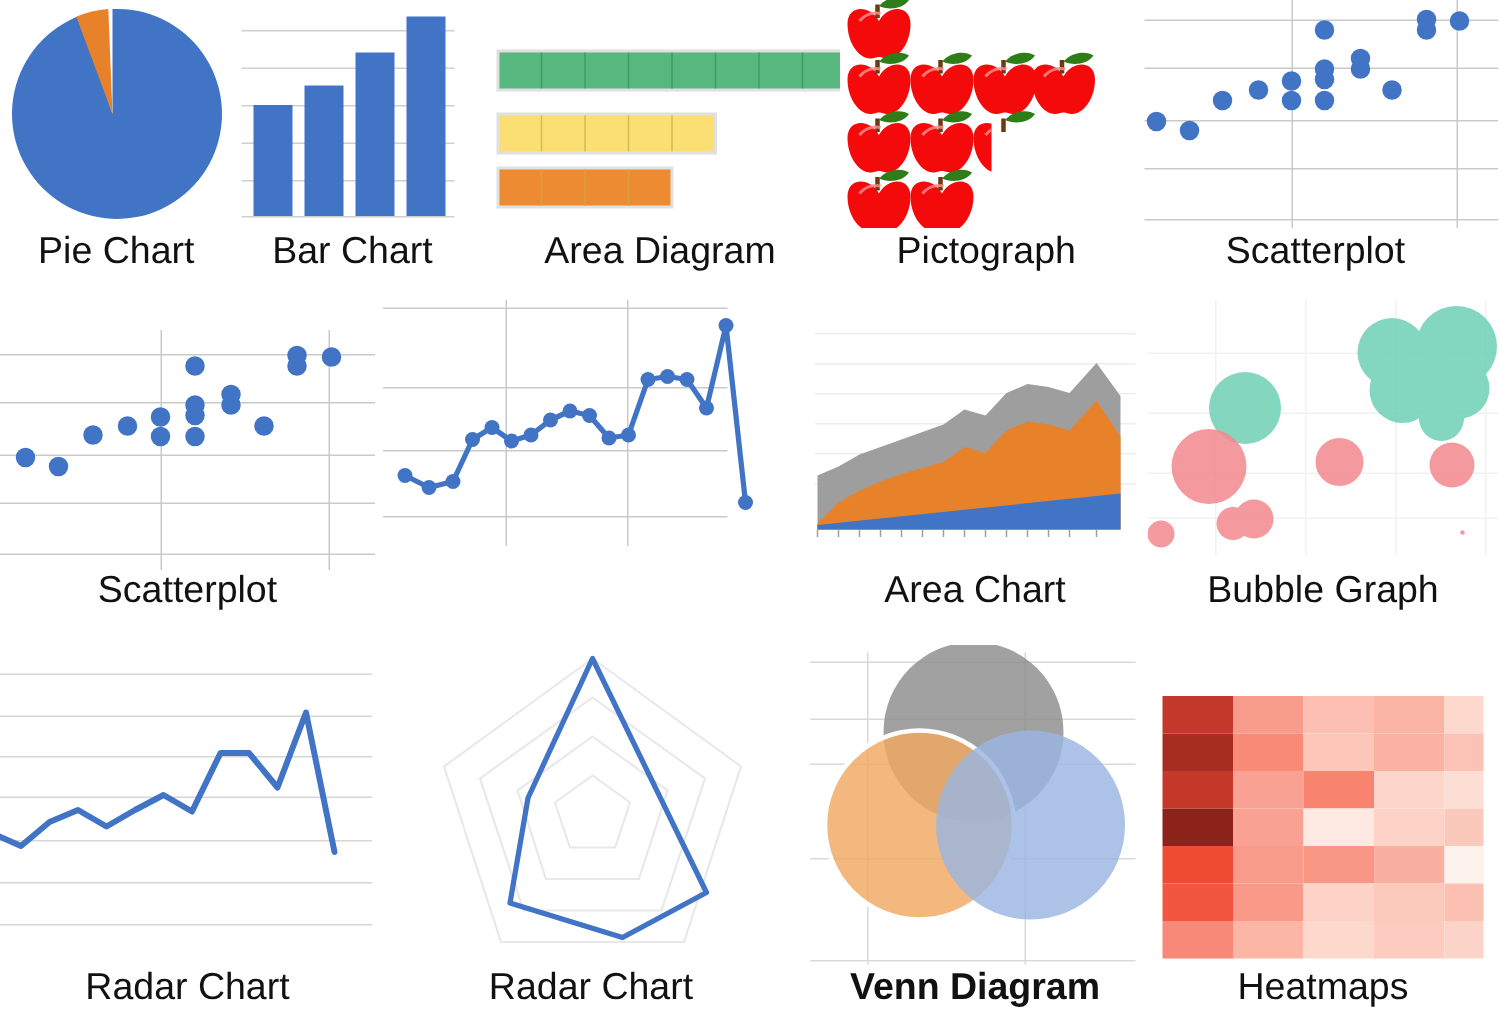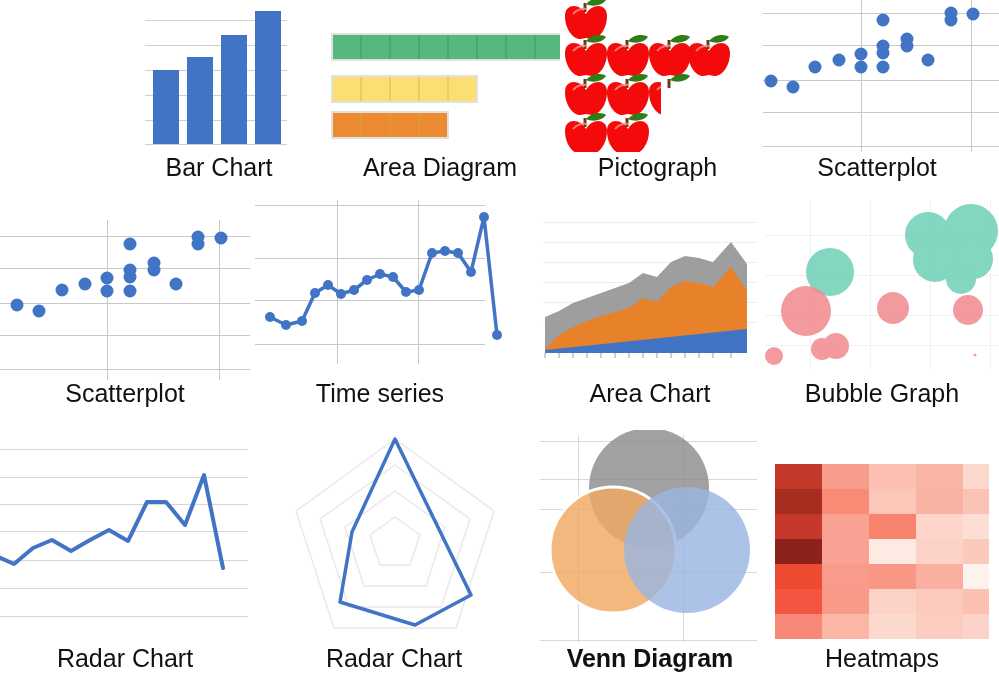--- a/index.html
+++ b/index.html
@@ -36,22 +36,33 @@
     line-height: 30px;
     white-space: nowrap;
   }
   svg { display: block; }
 </style>
 </head>
 <body>
 
 <div class="grid">
 
-
-  <div class="cell" style="left:139px;top:0px;width:160px;height:195px;">
+  <div class="cell" style="left:0px;top:0px;width:155px;height:195px;">
+    <div class="thumb">
+      <svg width="150" height="152" viewBox="0 0 150 152" aria-hidden="true">
+
+        <path d="M 75 76 L 75 6 A 70 70 0 1 1 53.4 10.4 Z" fill="#4274c6"></path>
+
+        <path d="M 75 76 L 50.9 11.1 A 70 70 0 0 1 72.2 6.05 Z" fill="#e8822a"></path>
+      </svg>
+    </div>
+    <div class="caption" style="top:152px;">Pie Chart</div>
+  </div>
+
+  <div class="cell" style="left:155px;top:0px;width:160px;height:195px;">
     <div class="thumb">
       <svg width="152" height="152" viewBox="0 0 152 152" aria-hidden="true">
         <g stroke="#cfcfcf" stroke-width="1">
           <line x1="6" y1="20.5" x2="148" y2="20.5"></line>
           <line x1="6" y1="45.5" x2="148" y2="45.5"></line>
           <line x1="6" y1="70.5" x2="148" y2="70.5"></line>
           <line x1="6" y1="95.5" x2="148" y2="95.5"></line>
           <line x1="6" y1="120.5" x2="148" y2="120.5"></line>
           <line x1="6" y1="144.5" x2="148" y2="144.5"></line>
         </g>
@@ -250,21 +261,20 @@
             <circle cx="164" cy="90" r="5"></circle>
           <circle cx="177" cy="53" r="5"></circle>
             <circle cx="190" cy="51" r="5"></circle>
           <circle cx="203" cy="53" r="5"></circle>
             <circle cx="216" cy="72" r="5"></circle>
           <circle cx="229" cy="17" r="5"></circle>
             <circle cx="242" cy="135" r="5"></circle>
         </g>
       </svg>
     </div>
-    <div class="caption" style="top:178px;">Time series</div>
   </div>
 
   <div class="cell" style="left:535px;top:200px;width:230px;height:220px;">
     <div class="thumb">
       <svg width="230" height="180" viewBox="0 0 230 180" aria-hidden="true">
         <g stroke="#ededed" stroke-width="1">
           <line x1="8" y1="22.5" x2="222" y2="22.5"></line>
           <line x1="8" y1="42.5" x2="222" y2="42.5"></line>
           <line x1="8" y1="62.5" x2="222" y2="62.5"></line>
           <line x1="8" y1="82.5" x2="222" y2="82.5"></line>

